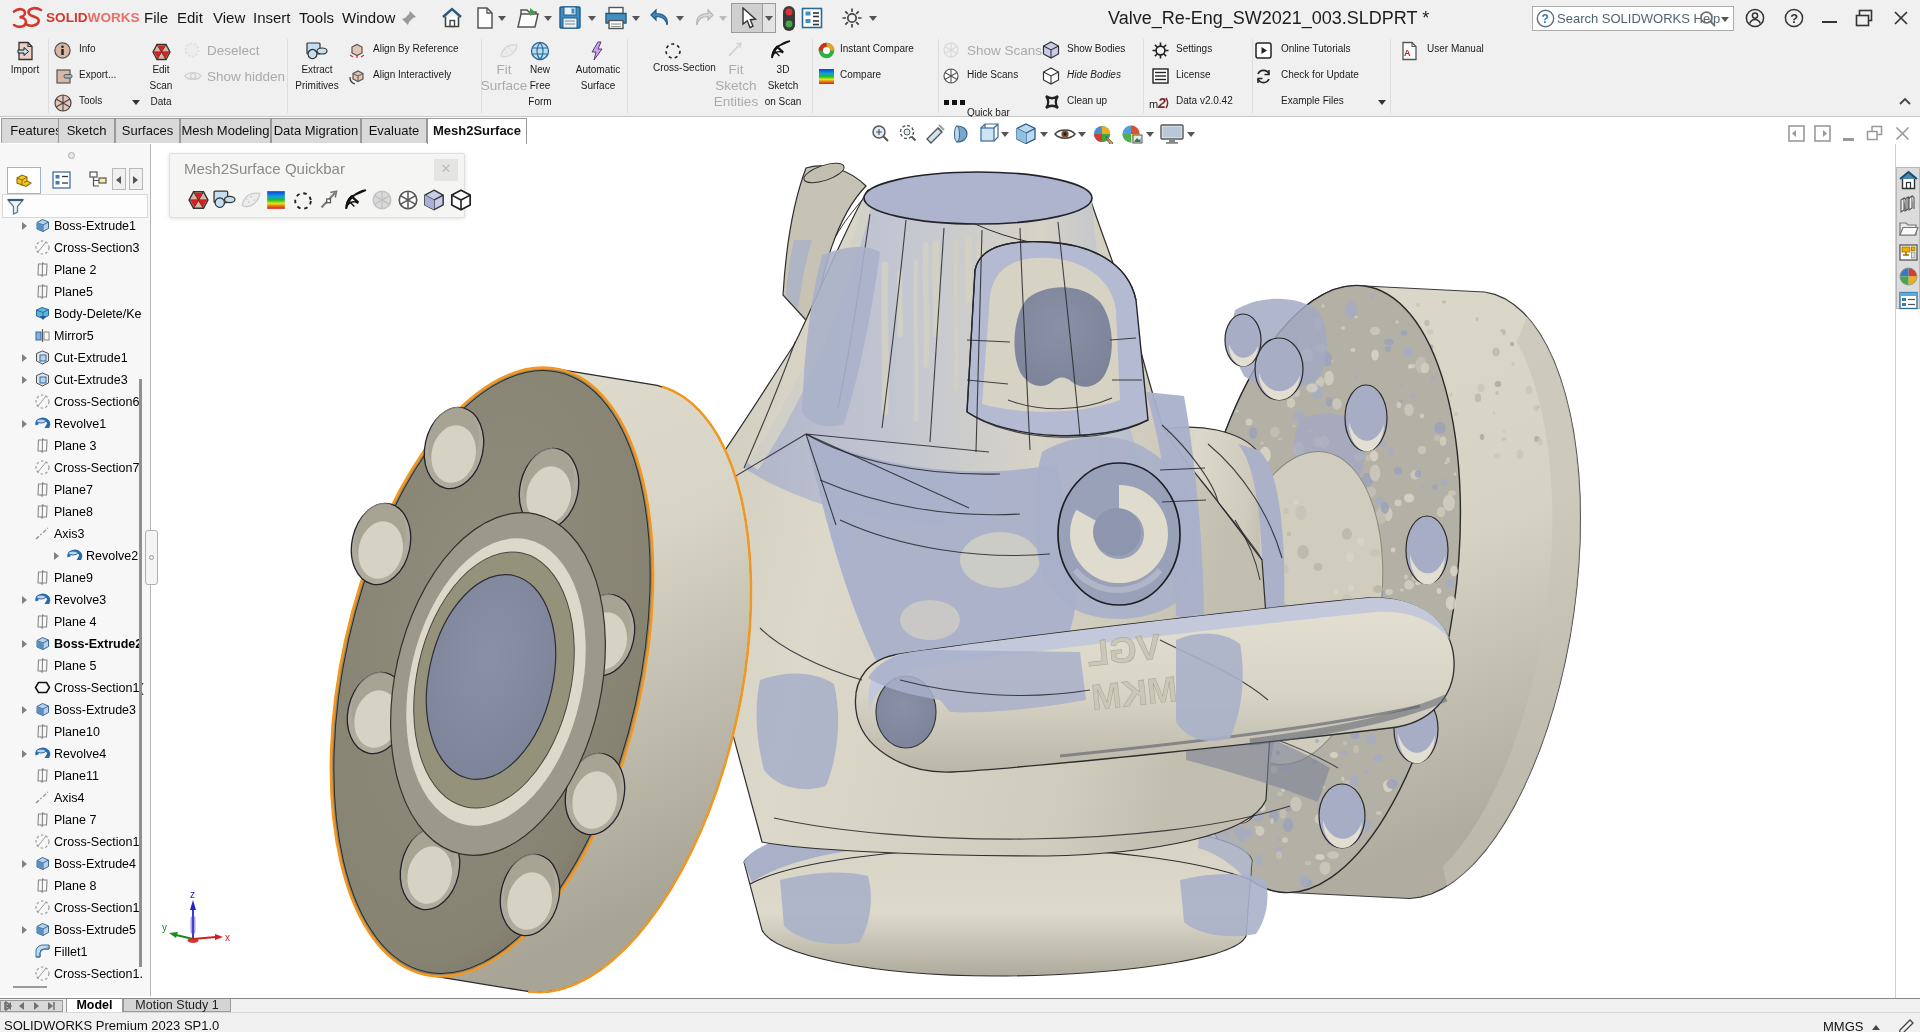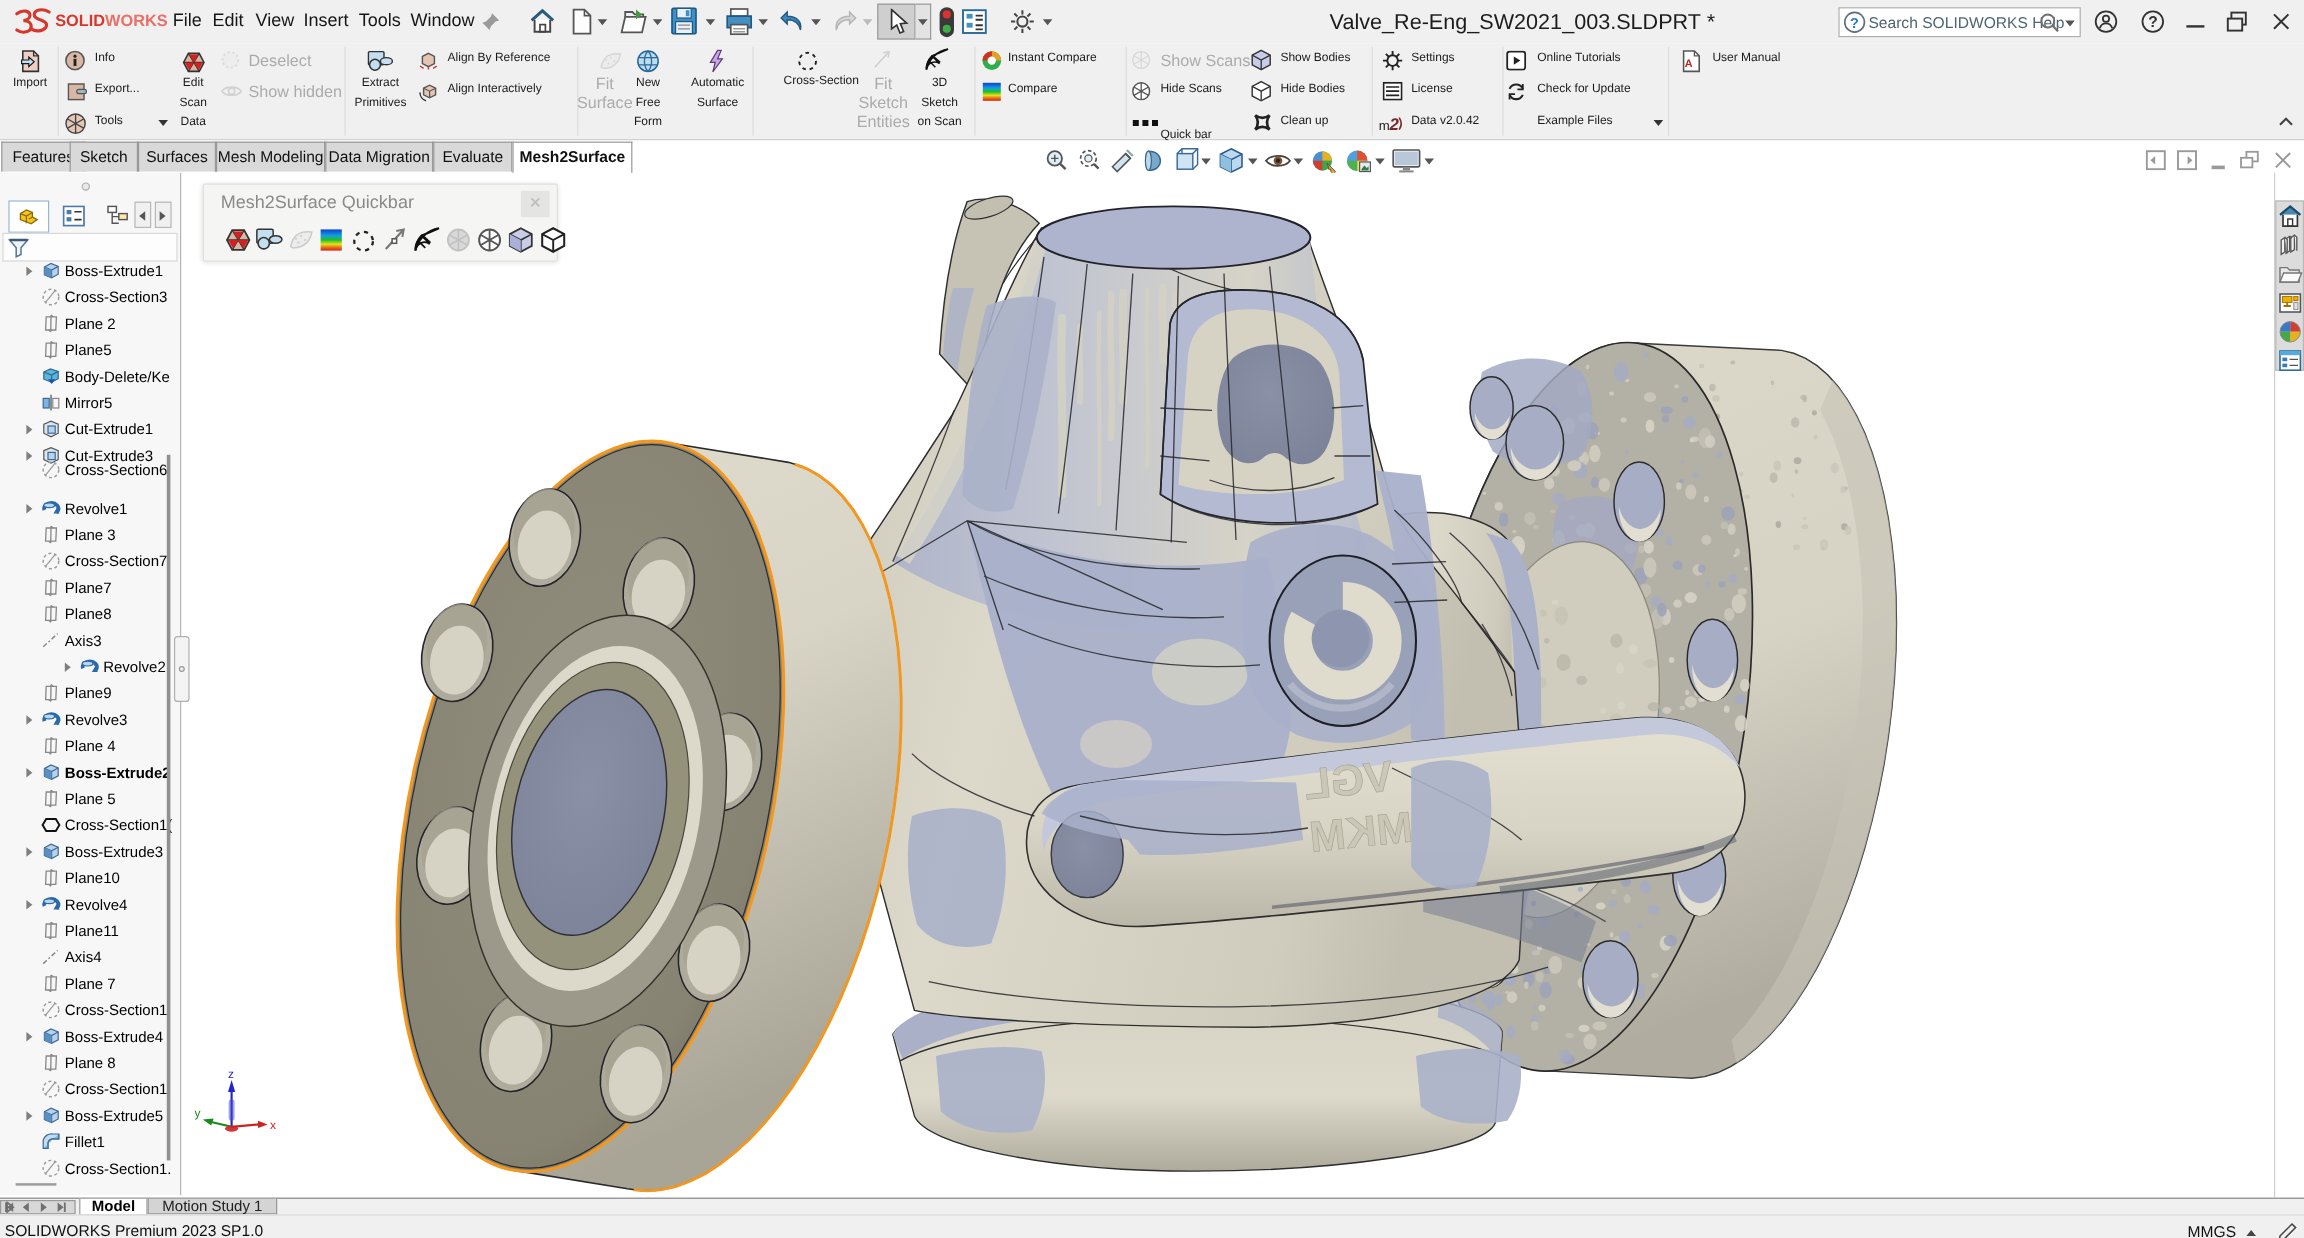--- a/index.html
+++ b/index.html
@@ -316,21 +316,21 @@
 
     <svg class="abs" style="left:1042px;top:5px;" width="18" height="18" viewBox="0 0 18 18">
         <path d="M9 1 L16.5 5 L16.5 13 L9 17 L1.5 13 L1.5 5 Z" fill="#c8cce8" stroke="#333" stroke-width="1.2"></path>
         <path d="M1.5 5 L9 9 L16.5 5 M9 9 L9 17" fill="none" stroke="#333" stroke-width="1.1"></path>
       </svg>
     <div class="rl" style="left:1067px;top:7px;">Show Bodies</div>
     <svg class="abs" style="left:1042px;top:31px;" width="18" height="18" viewBox="0 0 18 18">
         <path d="M9 1 L16.5 5 L16.5 13 L9 17 L1.5 13 L1.5 5 Z" fill="#fff" stroke="#333" stroke-width="1.2"></path>
         <path d="M1.5 5 L9 9 L16.5 5 M9 9 L9 17" fill="none" stroke="#333" stroke-width="1.1"></path>
       </svg>
-    <div class="rl" style="left:1067px;top:33px;">Hide Bodies</div>
+    <div class="rl" style="left:1067px;top:33px;font-style:italic;">Hide Bodies</div>
     <svg class="abs" style="left:1044px;top:58px;" width="16" height="16" viewBox="0 0 16 16">
         <path d="M2 2 C6 5 10 5 14 2 M2 14 C6 11 10 11 14 14 M2 2 C5 6 5 10 2 14 M14 2 C11 6 11 10 14 14" stroke="#222" stroke-width="2.2" fill="none"></path>
       </svg>
     <div class="rl" style="left:1067px;top:59px;">Clean up</div>
 
     <svg class="abs" style="left:1151px;top:5px;" width="19" height="19" viewBox="0 0 19 19">
         <g fill="none" stroke="#222" stroke-width="1.6">
           <circle cx="9.5" cy="9.5" r="4.4"></circle>
           <path d="M9.5 1.5 L9.5 5 M9.5 14 L9.5 17.5 M1.5 9.5 L5 9.5 M14 9.5 L17.5 9.5 M3.9 3.9 L6.3 6.3 M12.7 12.7 L15.1 15.1 M3.9 15.1 L6.3 12.7 M12.7 6.3 L15.1 3.9"></path>
         </g>
@@ -1258,21 +1258,21 @@
           <span class="lbl">Cut-Extrude1</span>
         </div>
         <div class="trow" style="top:225px;">
           <div class="exp"></div>
           <span style="position:absolute;left:34px;top:2px;width:17px;height:17px;"><svg width="17" height="17" viewBox="0 0 17 17">
               <path d="M2.5 4.5 L8.5 2 L14.5 4.5 L14.5 12 L8.5 15 L2.5 12 Z" fill="#dce6ef" stroke="#555" stroke-width="1"></path>
               <rect x="6" y="6" width="6" height="6" fill="#b9d2ea" stroke="#3a6a9a" stroke-width="1"></rect>
             </svg></span>
           <span class="lbl">Cut-Extrude3</span>
         </div>
-        <div class="trow" style="top:237px;padding-left:12px;">
+        <div class="trow" style="top:247px;padding-left:12px;">
           <span style="position:absolute;left:34px;top:2px;width:17px;height:17px;"><svg width="17" height="17" viewBox="0 0 17 17">
               <circle cx="8.5" cy="8.5" r="6.5" fill="none" stroke="#9a9a9a" stroke-width="1.2" stroke-dasharray="2.5 2.2"></circle>
               <line x1="12" y1="3" x2="4" y2="13" stroke="#9a9a9a" stroke-width="1"></line>
             </svg></span>
           <span class="lbl">Cross-Section6</span>
         </div>
         <div class="trow" style="top:269px;">
           <div class="exp"></div>
           <span style="position:absolute;left:34px;top:2px;width:17px;height:17px;"><svg width="17" height="17" viewBox="0 0 17 17">
               <path d="M3 10 A6 4.5 0 1 1 13 12" fill="none" stroke="#2a6aaa" stroke-width="3.2"></path>

